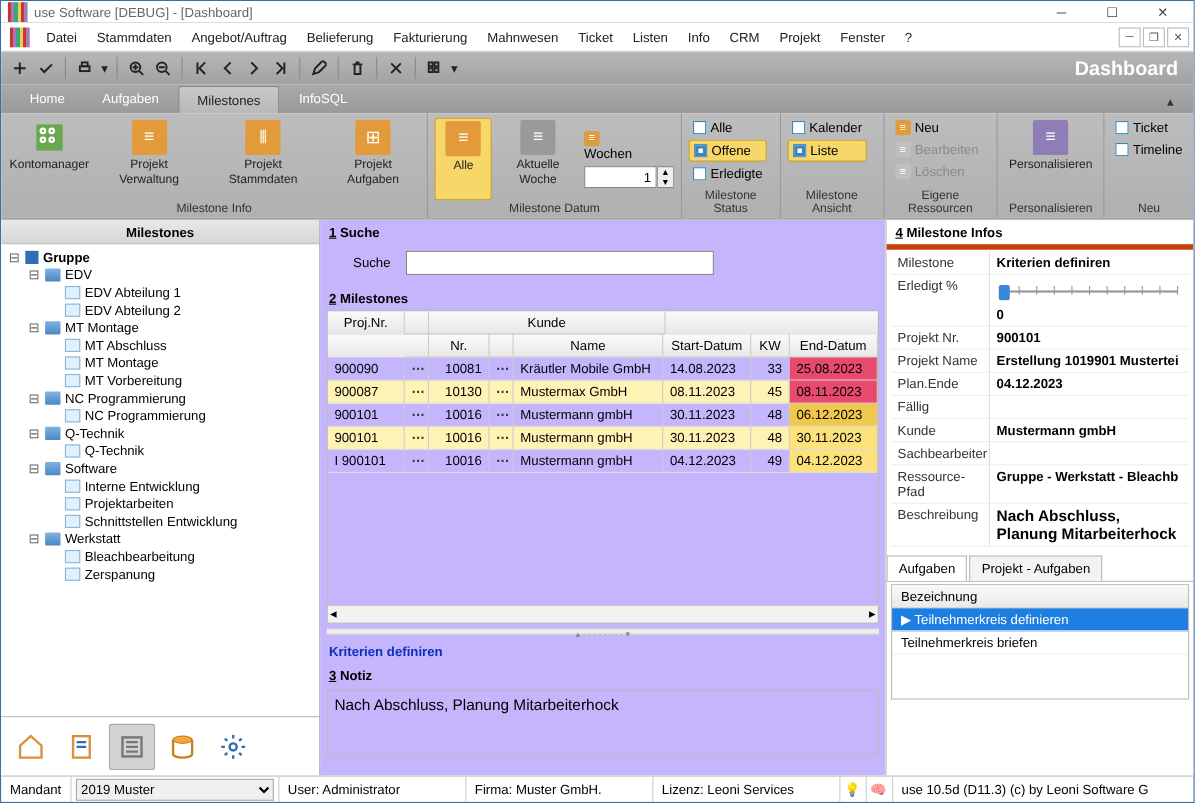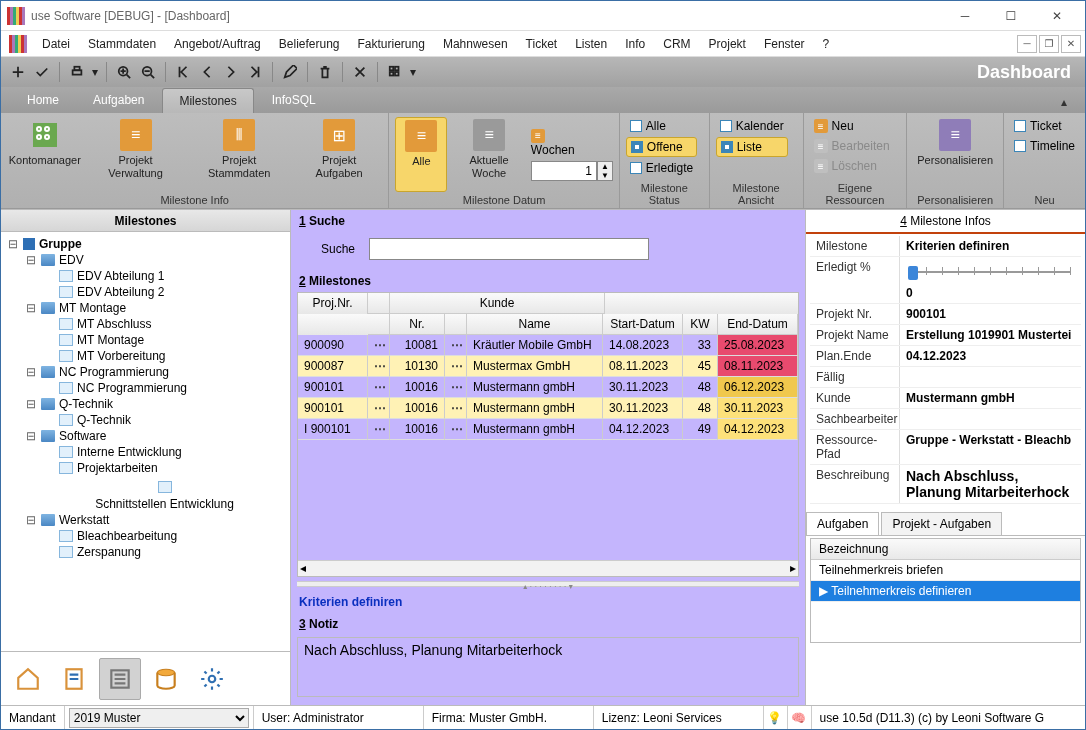--- a/index.html
+++ b/index.html
@@ -1,19 +1,19 @@
 <!DOCTYPE html>
 <html><head>
 <meta charset="utf-8">
 <style>
 * { box-sizing: border-box; margin: 0; padding: 0; font-family: "Segoe UI", Tahoma, sans-serif; font-size: 12px; }
 body { background: #fff; width: 1086px; height: 730px; overflow: hidden; border: 1px solid #3a6ea5; display:flex; flex-direction:column; }
 
 
-.titlebar { height: 30px; background: #fff; display:flex; align-items:center; padding: 0 6px; border-bottom: 1px solid #ddd;}
+.titlebar { height: 20px; background: #fff; display:flex; align-items:center; padding: 0 6px; border-bottom: 1px solid #ddd;}
 .titlebar .logo { width:18px; height:18px; margin-right:6px; background: repeating-linear-gradient(90deg,#c33 0 3px,#a7b 3px 6px,#3a7 6px 9px,#ec5 9px 12px); }
 .titlebar .title { color:#666; }
 .titlebar .winbtns { margin-left:auto; display:flex; gap:2px;}
 .titlebar .winbtns div { width:44px; height:28px; display:flex; align-items:center; justify-content:center; color:#444;}
 
 
 .menubar { height: 26px; background:#fff; display:flex; align-items:center; padding:0 2px; border-bottom:1px solid #ddd;}
 .menubar .logo { width:18px; height:18px; margin:0 6px; background: repeating-linear-gradient(90deg,#c33 0 3px,#a7b 3px 6px,#3a7 6px 9px,#ec5 9px 12px);}
 .menubar .mi { padding:4px 9px; color:#222; cursor:default;}
 .menubar .mdicontrols { margin-left:auto; display:flex; gap:2px; padding-right:2px;}
@@ -83,21 +83,21 @@
 .hl-yellow2{background:#fde17a;}
 .hl-red{background:#e84a6e;}
 .hl-amber{background:#f0c84d;}
 .dots{color:#333;font-weight:bold;}
 .hsplitter{height:6px;background:#eee;border-top:1px solid #ccc;border-bottom:1px solid #ccc;margin:4px 6px;text-align:center;font-size:8px;color:#888;}
 .subtitle{color:#0a2fbf;font-weight:bold;padding:4px 8px;}
 .notiz{border:1px solid #bbb;margin:2px 6px;padding:4px 6px;font-size:14px;height:60px;}
 
 
 .rightpane{ width:280px; border-left:1px solid #bbb; background:#fff; display:flex;flex-direction:column;}
-.info-hdr{padding:4px 8px;font-weight:normal;border-bottom:2px solid #c2410c;text-align:center;}
+.info-hdr{padding:4px 8px;font-weight:bold;border-bottom:5px solid #c2410c;}
 .info-hdr .num{text-decoration:underline;}
 .info-tbl{padding:2px 4px;}
 .info-row{display:flex;border-bottom:1px solid #eee;}
 .info-row .lbl{width:90px;padding:3px 6px;border-right:1px solid #ddd;color:#333;}
 .info-row .val{flex:1;padding:3px 6px;font-weight:bold;}
 .slider{position:relative;height:26px;}
 .slider .track{position:absolute;top:11px;left:4px;right:4px;height:2px;background:#999;}
 .slider .ticks{position:absolute;top:7px;left:4px;right:4px;display:flex;justify-content:space-between;}
 .slider .ticks span{width:1px;height:8px;background:#999;}
 .slider .thumb{position:absolute;top:6px;left:2px;width:10px;height:14px;background:#3c86d9;border-radius:2px;}
@@ -453,21 +453,21 @@
         <div class="tnode" style="padding-left: 40px;">
           <span class="tw"></span>
           <span class="ticon doc"></span>
           <span class="tlabel">Interne Entwicklung</span>
         </div>
         <div class="tnode" style="padding-left: 40px;">
           <span class="tw"></span>
           <span class="ticon doc"></span>
           <span class="tlabel">Projektarbeiten</span>
         </div>
-        <div class="tnode" style="padding-left: 40px; flex-direction: column;">
+        <div class="tnode" style="padding-left: 40px;">
           <span class="tw"></span>
           <span class="ticon doc"></span>
           <span class="tlabel">Schnittstellen Entwicklung</span>
         </div>
         <div class="tnode" style="padding-left: 22px;">
           <span class="tw">⊟</span>
           <span class="ticon folder"></span>
           <span class="tlabel">Werkstatt</span>
         </div>
         <div class="tnode" style="padding-left: 40px;">
@@ -664,22 +664,22 @@
           <div class="val" style="font-size:14px;">Nach Abschluss, Planung Mitarbeiterhock</div>
         </div>
     </div>
     <div class="subtabs">
       <div class="subtab active">Aufgaben</div>
       <div class="subtab">Projekt - Aufgaben</div>
     </div>
     <div class="sublist">
       <div class="slhdr">Bezeichnung</div>
       <div id="sublist-items">
+          <div class="slitem sel">▶ Teilnehmerkreis definieren</div>
           <div class="slitem">  Teilnehmerkreis briefen</div>
-          <div class="slitem sel">▶ Teilnehmerkreis definieren</div>
         </div>
       <div style="height:40px;"></div>
     </div>
   </div>
 </div>
 
 <div class="statusbar">
   <div class="sc">Mandant</div>
   <div class="sc" style="padding:2px 4px;">
       <select><option>2019 Muster</option></select>

